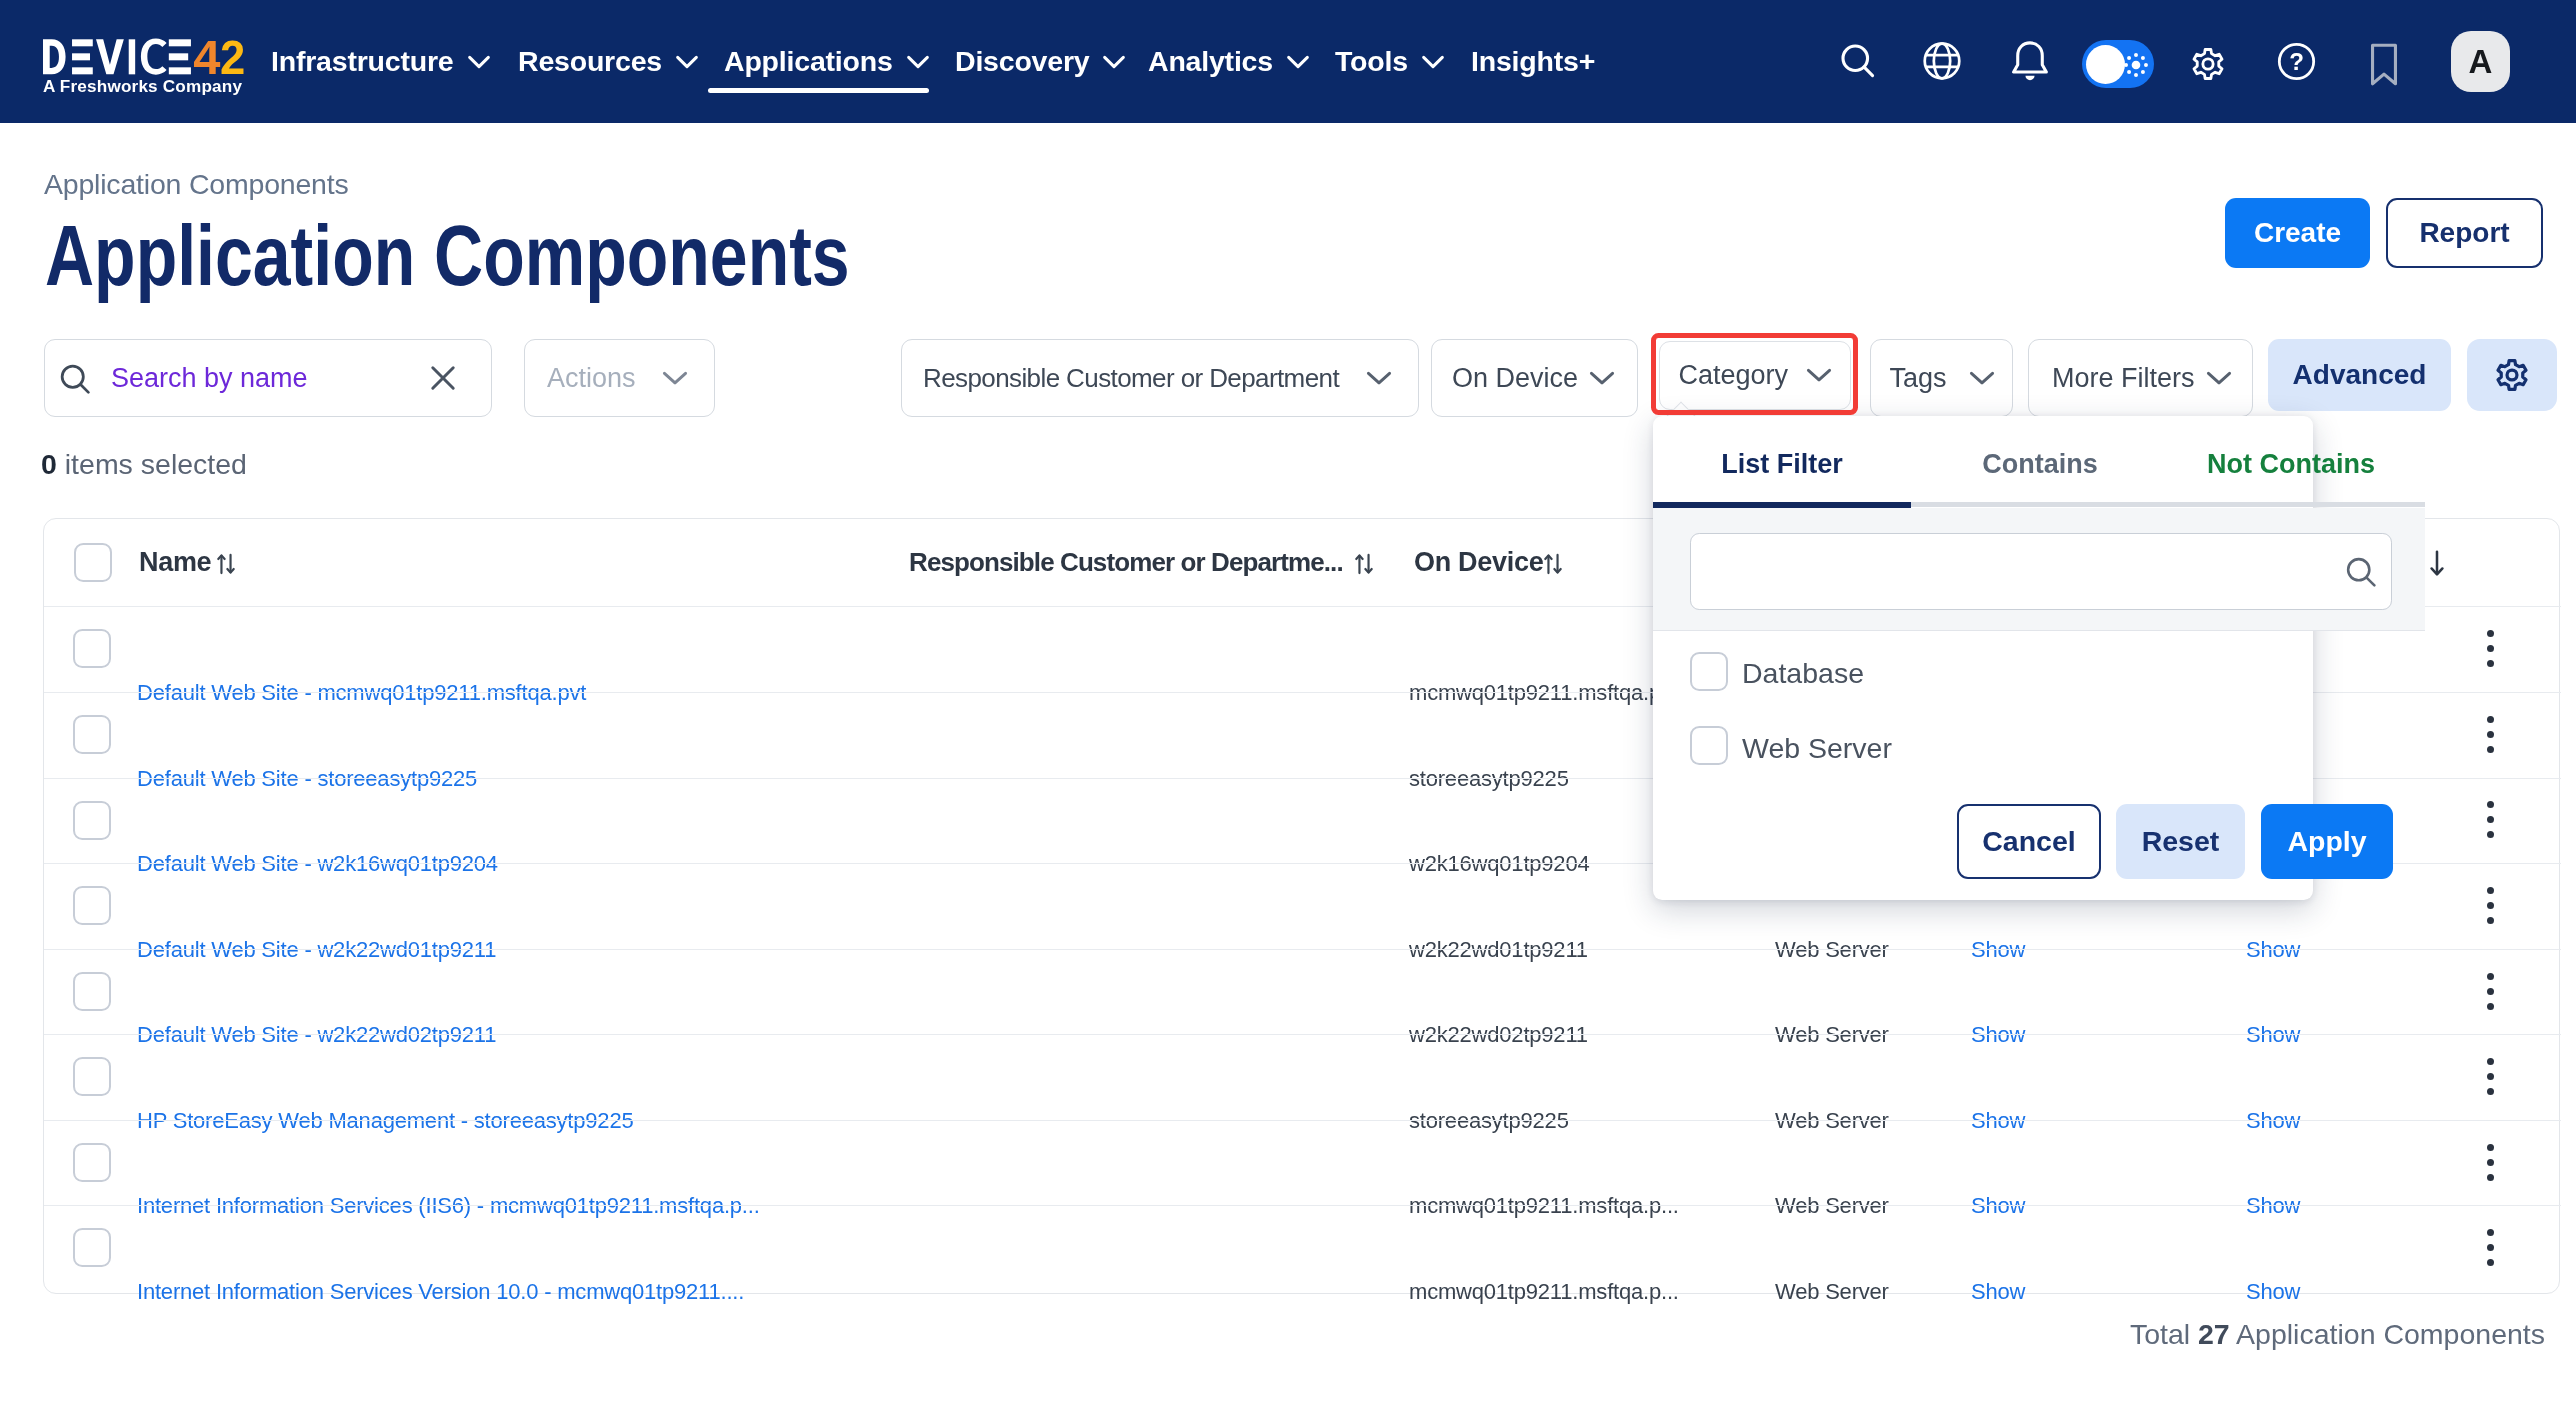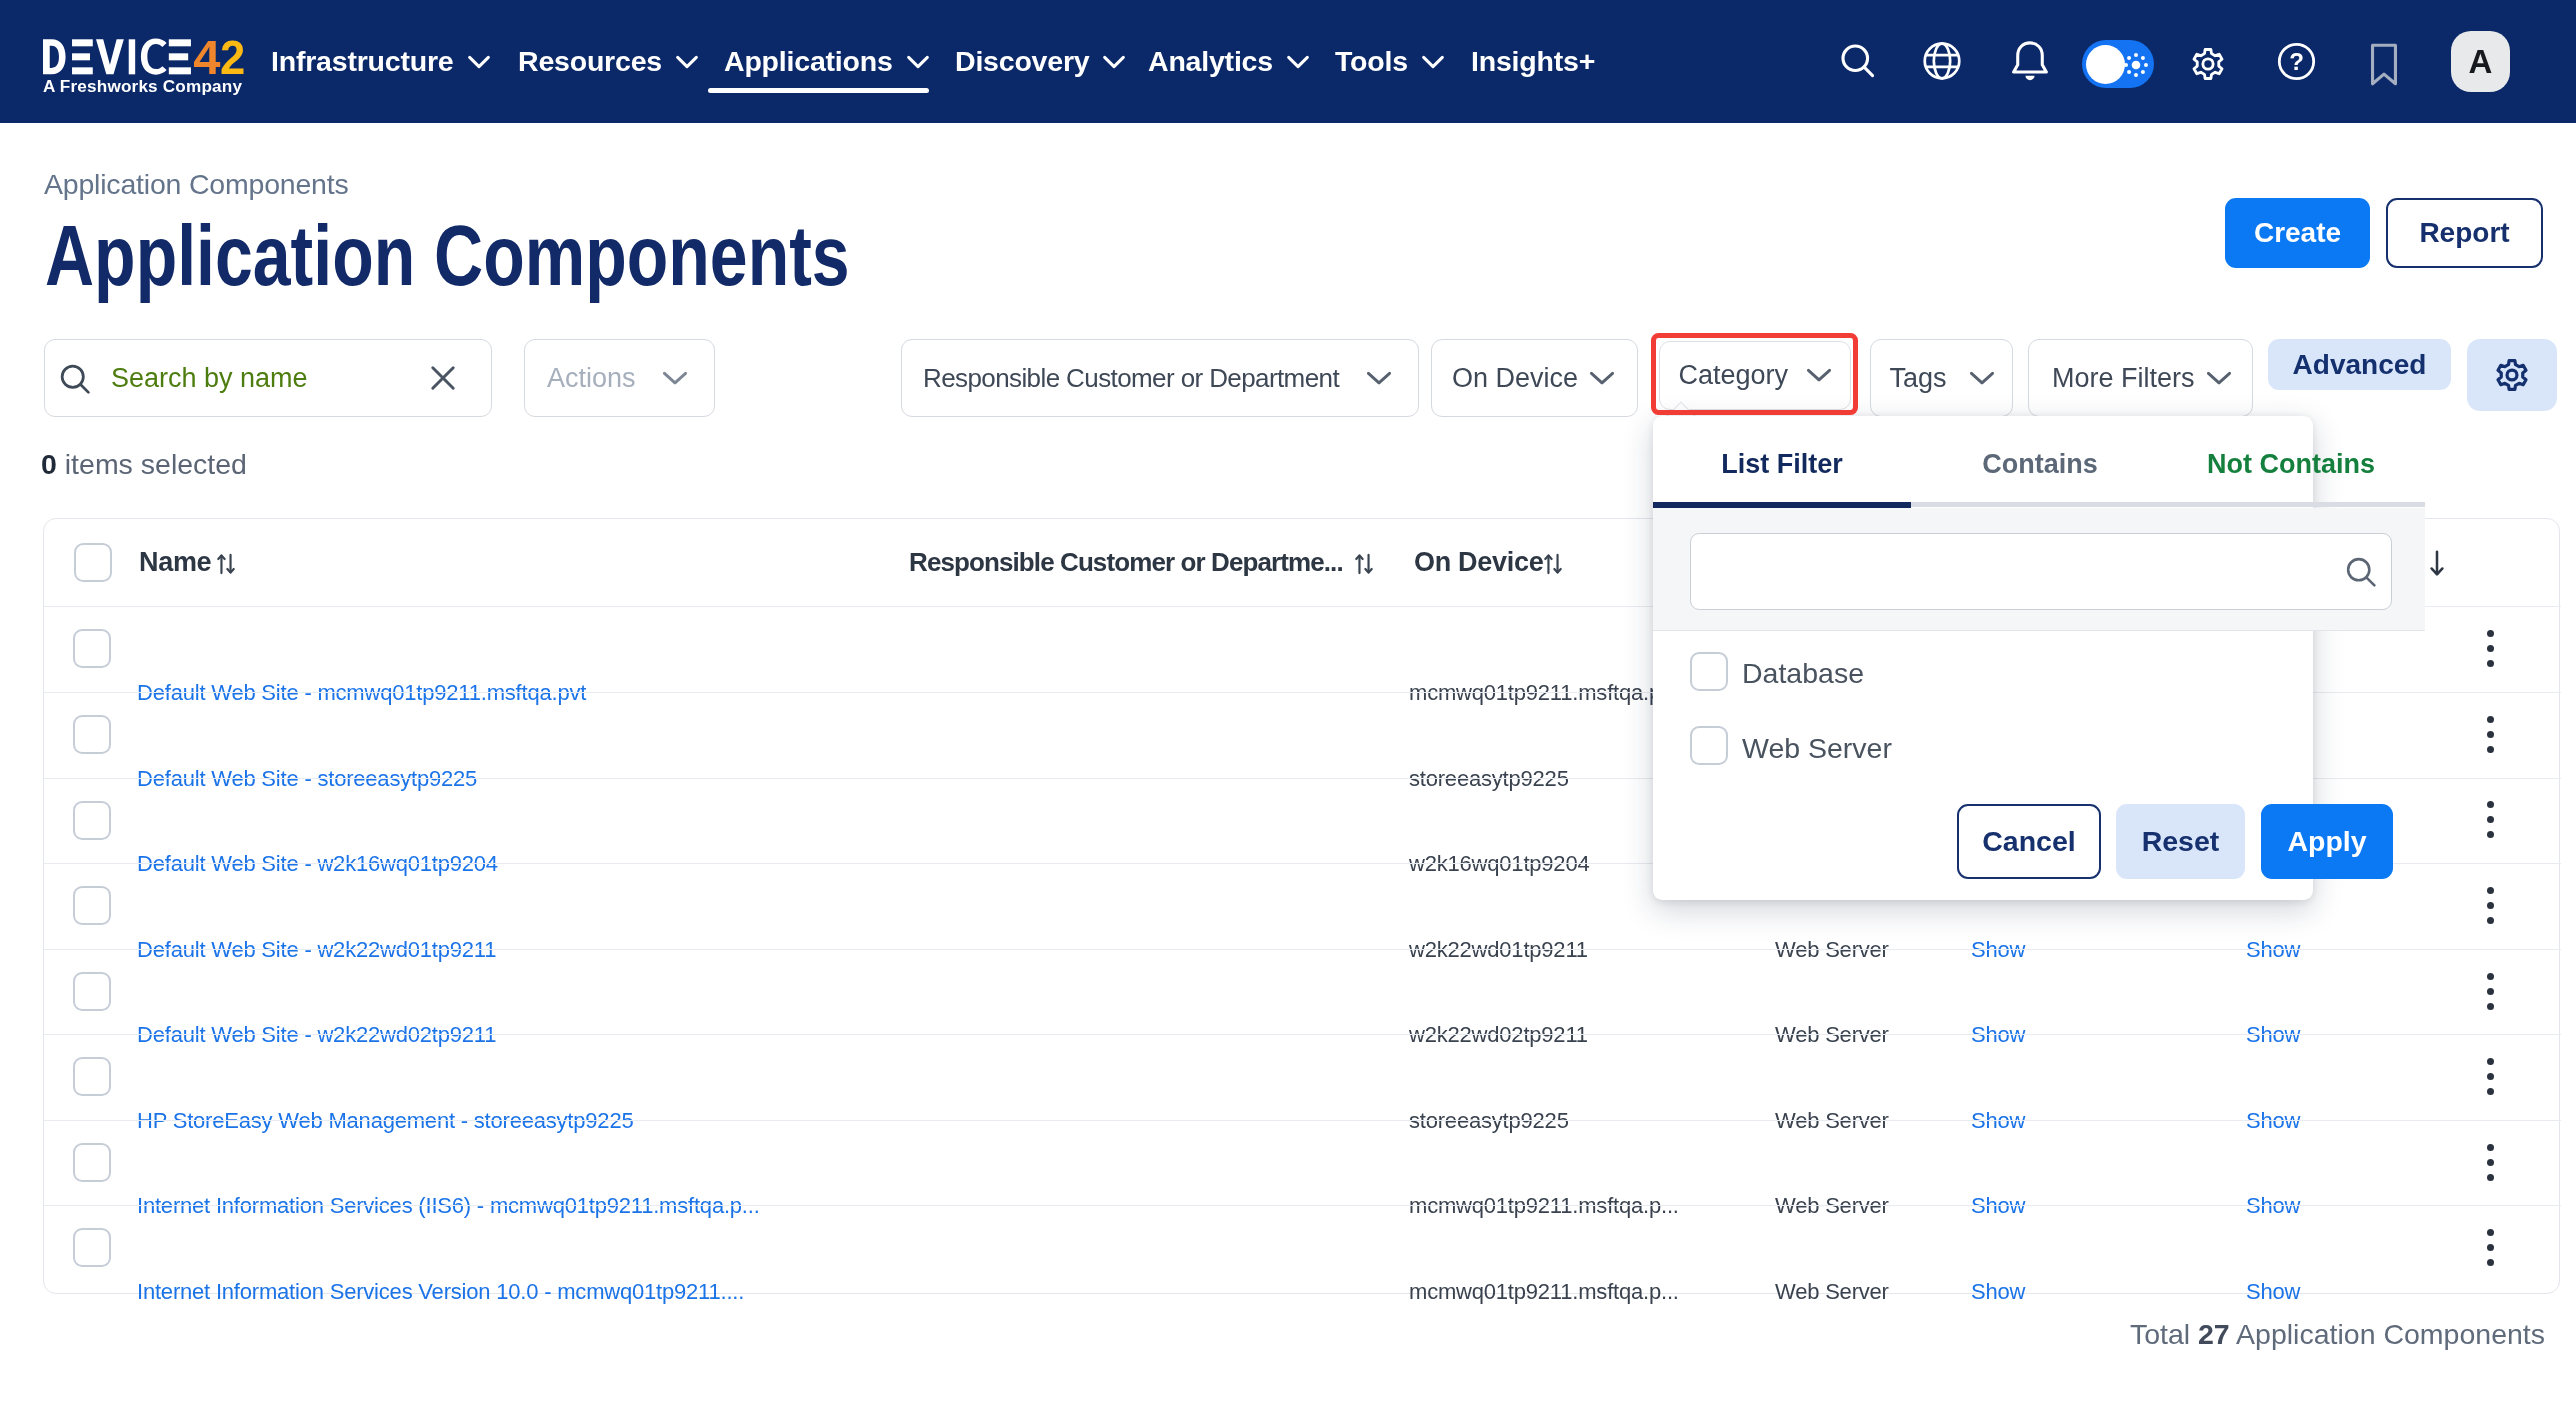--- a/index.html
+++ b/index.html
@@ -143,21 +143,21 @@
   <div id="breadcrumb">Application Components</div>
   <div id="title">Application Components</div>
   <div class="btn" id="btn-create">Create</div>
   <div class="btn" id="btn-report">Report</div>
 
   <div class="fbox" style="left:44px;width:448px;padding:0 35px 0 66px;">
     <svg class="abs" style="left:13px;top:22px" width="35" height="35" viewBox="0 0 38 38">
         <circle cx="16" cy="16" r="11.5" fill="none" stroke="#3f4a58" stroke-width="3"></circle>
         <line x1="24.5" y1="24.5" x2="33" y2="33" stroke="#3f4a58" stroke-width="3" stroke-linecap="round"></line>
       </svg>
-    <span class="lbl" style="color:#4d7c0f">Search by name</span>
+    <span class="lbl" style="color:#6d28d9">Search by name</span>
     <svg class="chev" width="26" height="26" viewBox="0 0 28 28">
         <g stroke="#4a5462" stroke-width="3.2" stroke-linecap="round">
           <line x1="3" y1="3" x2="25" y2="25"></line>
           <line x1="25" y1="3" x2="3" y2="25"></line>
         </g>
       </svg>
   </div>
   <div class="fbox" style="left:524px;width:191px;padding:0 26px 0 22px;">
     <span class="lbl" style="color:#a6afbc">Actions</span>
     <svg class="chev" width="26" height="14.7" viewBox="0 0 28 16">
@@ -187,21 +187,21 @@
     <svg class="chev" width="26" height="14.7" viewBox="0 0 28 16">
         <polyline points="2.5,2.5 14,13 25.5,2.5" fill="none" stroke="#57616f" stroke-width="3.2" stroke-linecap="round" stroke-linejoin="round"></polyline>
       </svg>
   </div>
   <div class="fbox" style="left:2028px;width:225px;padding:0 20px 0 23px;">
     <span class="lbl">More Filters</span>
     <svg class="chev" width="26" height="14.7" viewBox="0 0 28 16">
         <polyline points="2.5,2.5 14,13 25.5,2.5" fill="none" stroke="#57616f" stroke-width="3.2" stroke-linecap="round" stroke-linejoin="round"></polyline>
       </svg>
   </div>
-  <div class="abs" style="left:2268px;top:339px;width:183px;height:51px;background:#d9e6fa;border-radius:11px;display:flex;align-items:center;justify-content:center;font-size:28px;font-weight:bold;color:#14306f;">Advanced</div>
+  <div class="abs" style="left:2268px;top:339px;width:183px;height:72px;background:#d9e6fa;border-radius:11px;display:flex;align-items:center;justify-content:center;font-size:28px;font-weight:bold;color:#14306f;">Advanced</div>
   <div class="abs" style="left:2467px;top:339px;width:90px;height:72px;background:#d9e6fa;border-radius:13px;display:flex;align-items:center;justify-content:center;">
     <svg width="40" height="40" viewBox="-21 -21 42 42">
         <path d="M-3.7,-10.9 L-3.0,-15.2 L3.0,-15.2 L3.7,-10.9 L7.5,-8.7 L11.7,-10.2 L14.7,-5.0 L11.3,-2.2 L11.3,2.2 L14.7,5.0 L11.7,10.2 L7.5,8.7 L3.7,10.9 L3.0,15.2 L-3.0,15.2 L-3.7,10.9 L-7.5,8.7 L-11.7,10.2 L-14.7,5.0 L-11.3,2.2 L-11.3,-2.2 L-14.7,-5.0 L-11.7,-10.2 L-7.5,-8.7 Z" fill="none" stroke="#14306f" stroke-width="3.4" stroke-linejoin="round"></path>
         <circle r="5.2" fill="none" stroke="#14306f" stroke-width="3.4"></circle>
       </svg>
   </div>
   <div id="selline"><b>0</b> items selected</div>
   <div id="card">
 
     <div class="cb" style="left:30px;top:24px;"></div>

